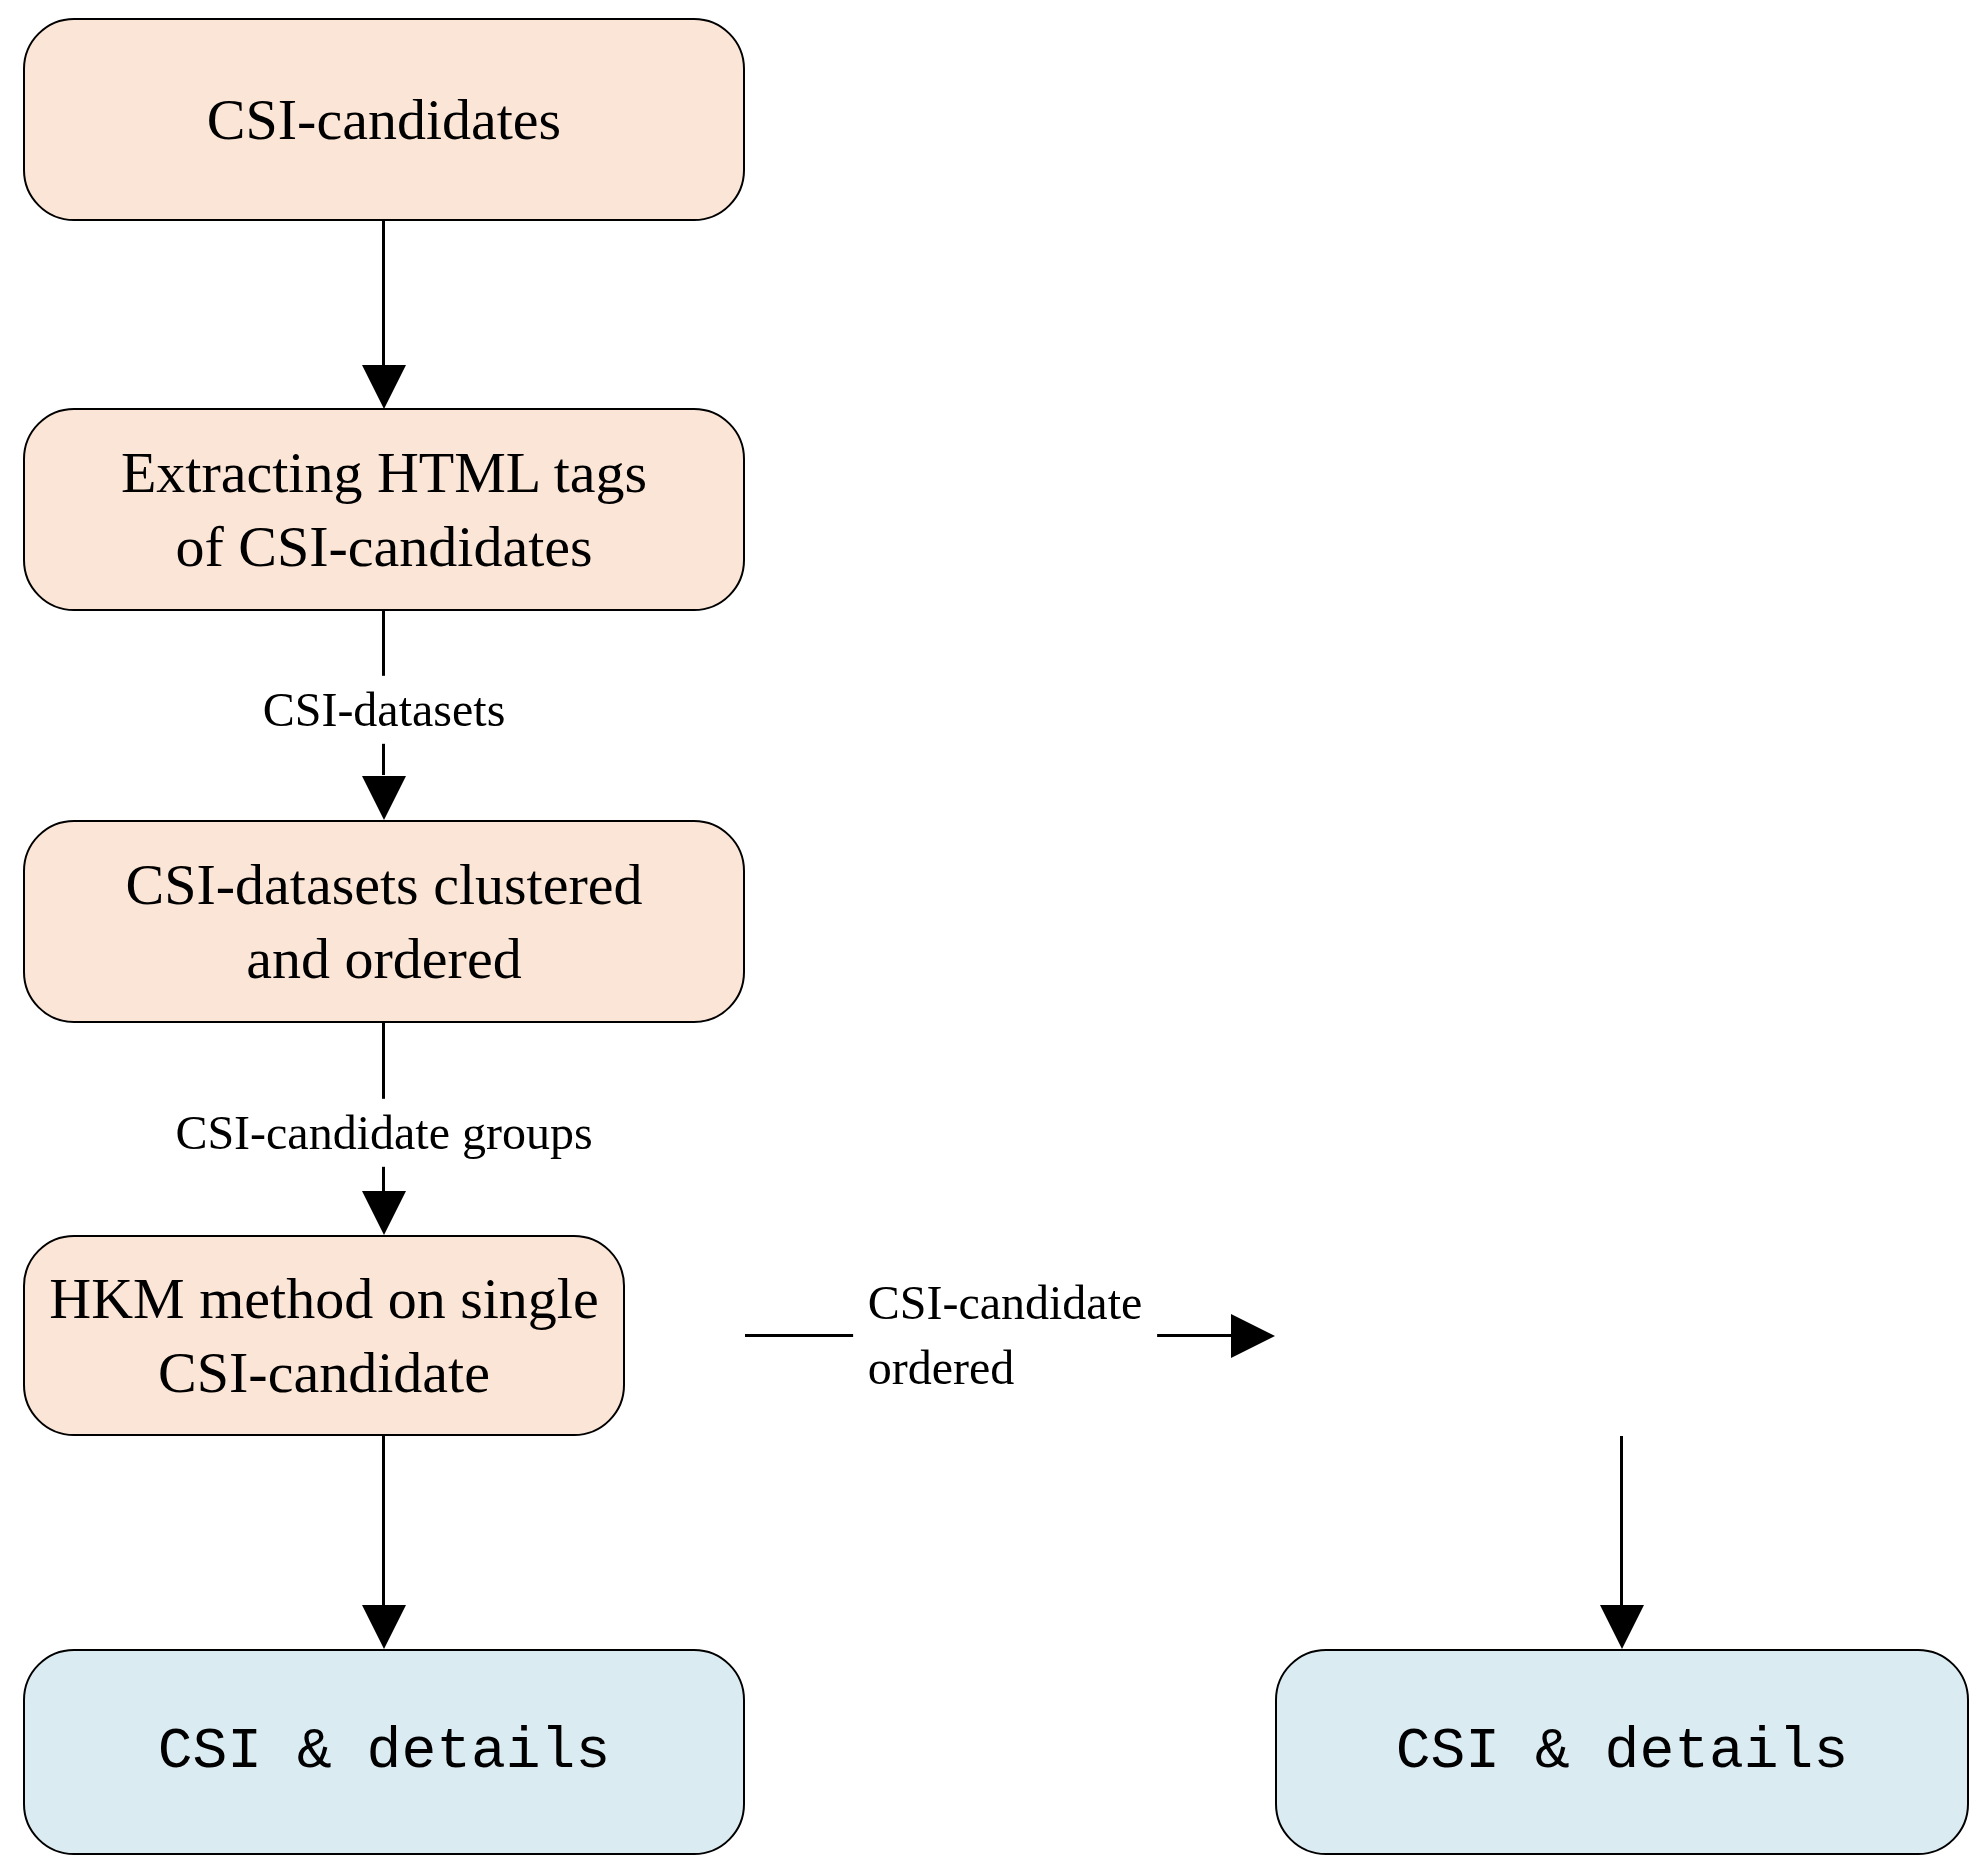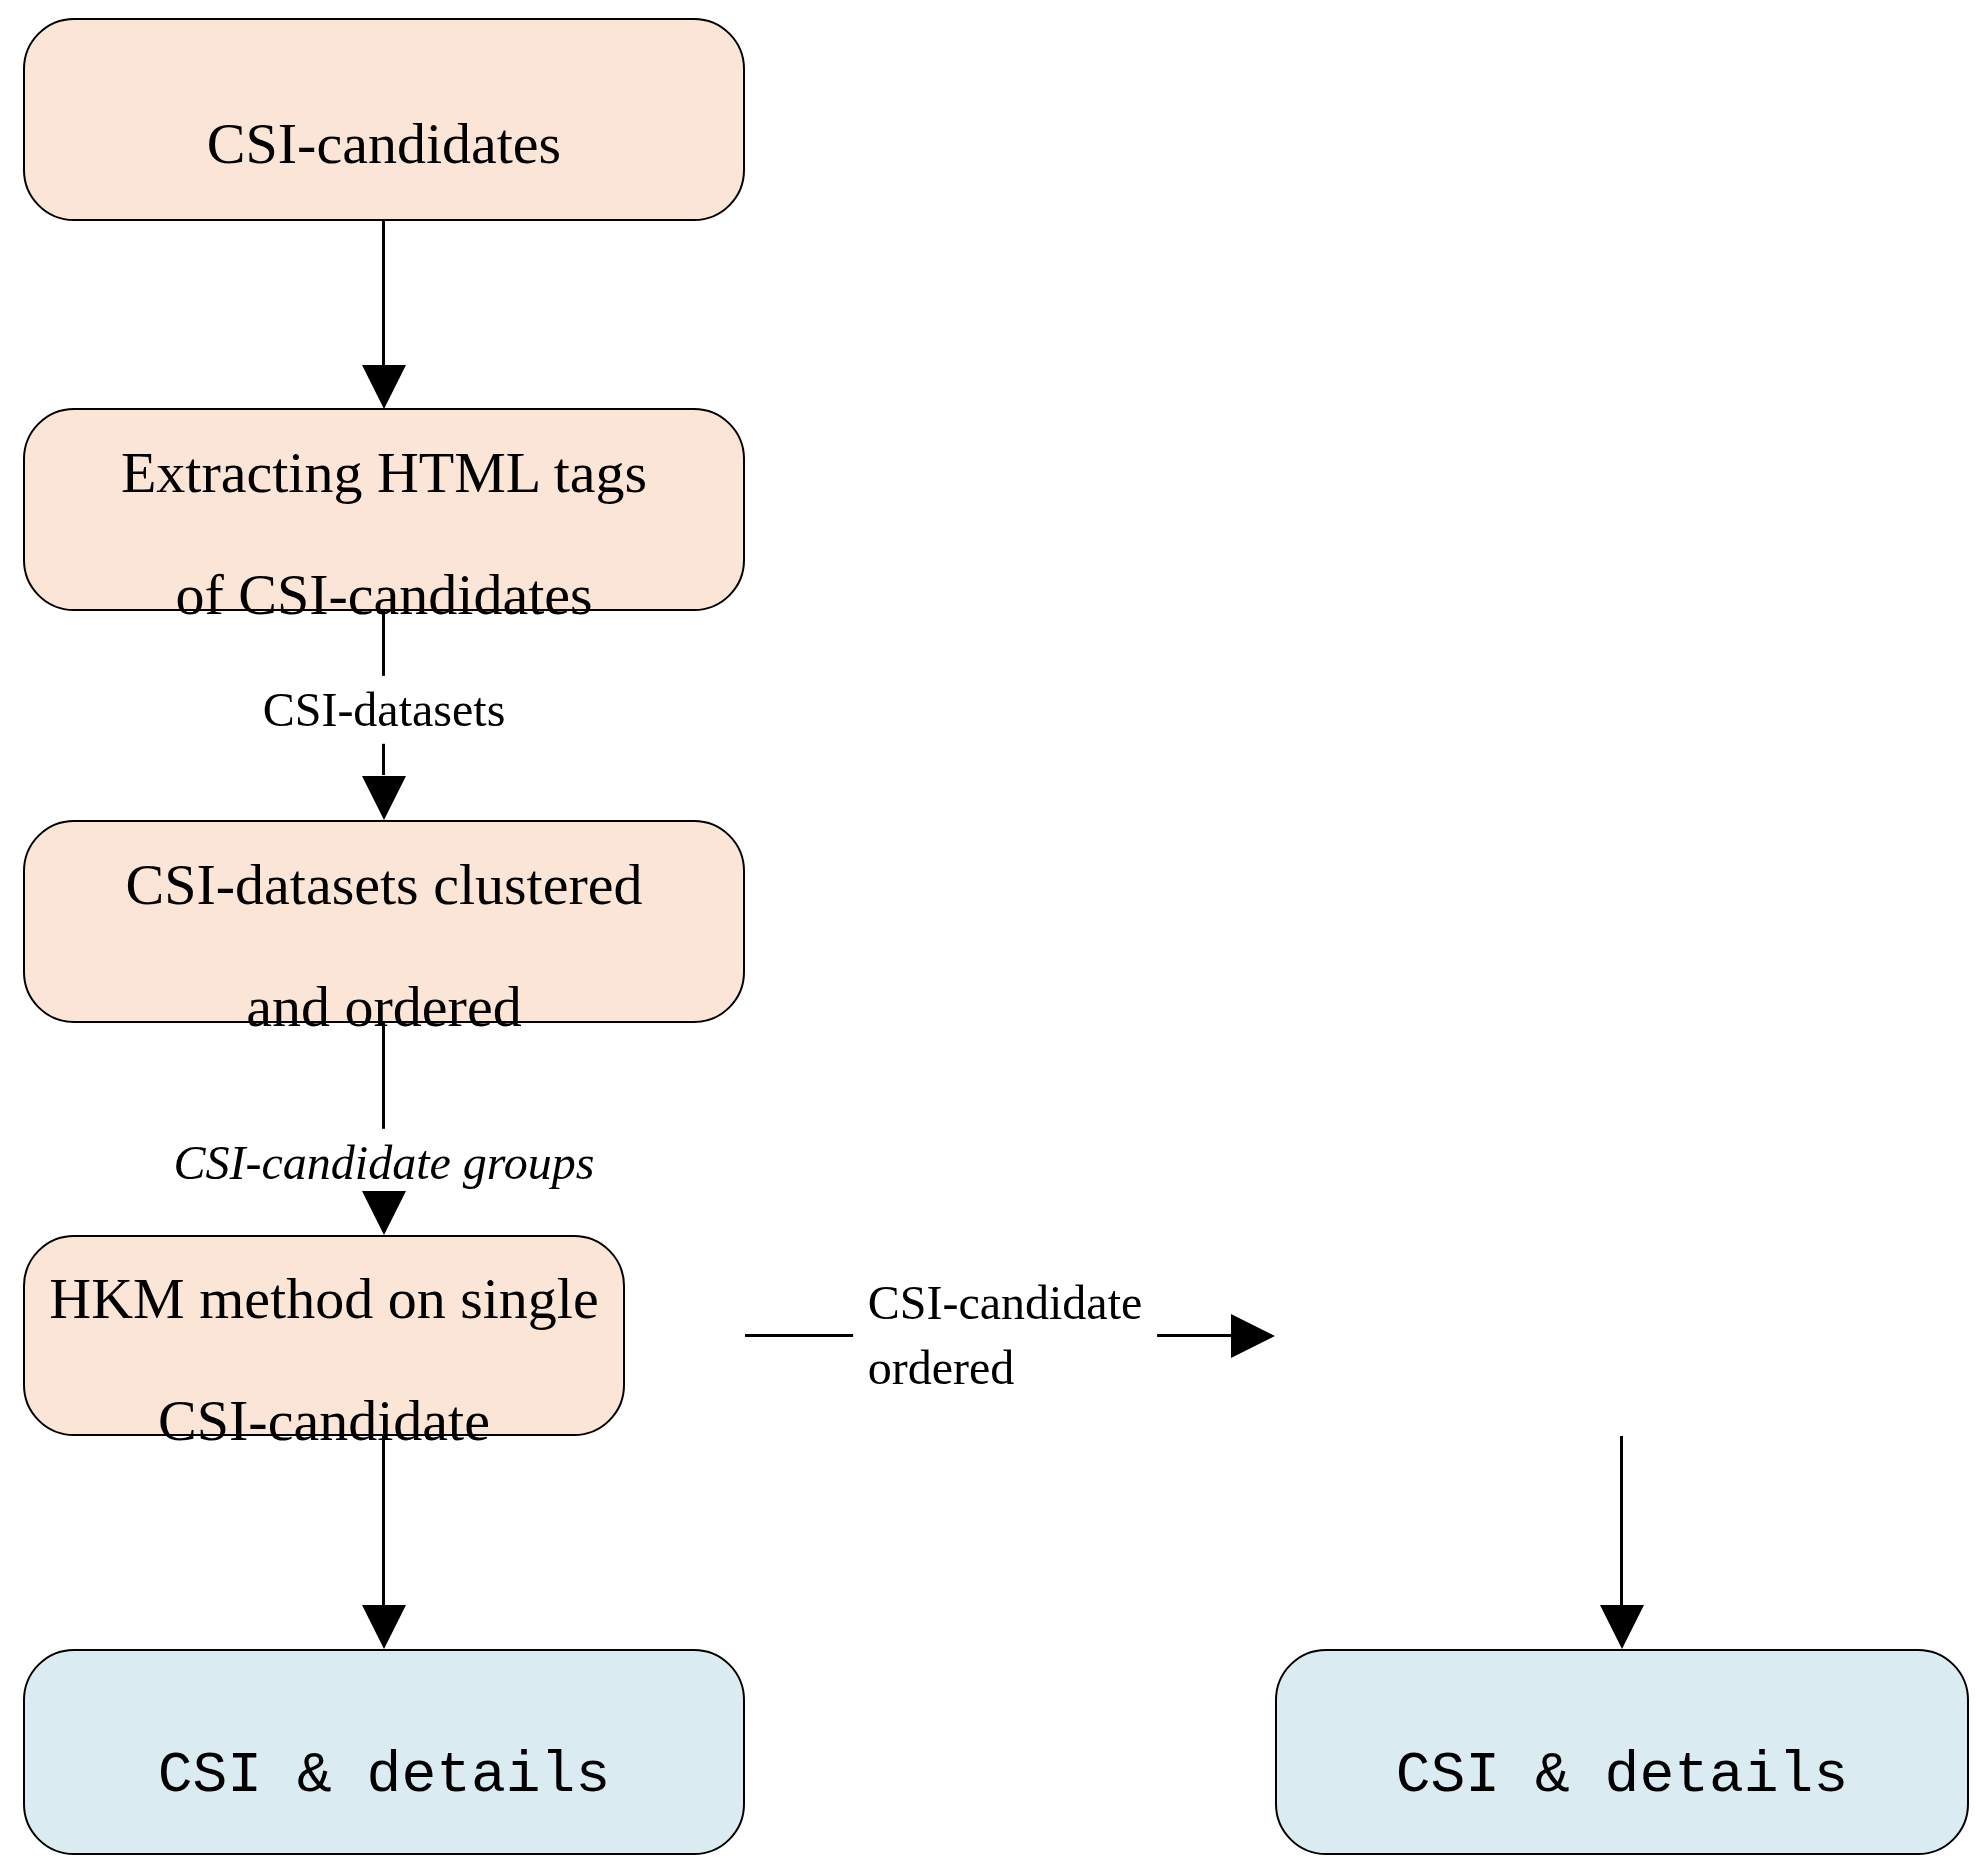--- a/index.html
+++ b/index.html
@@ -21,21 +21,21 @@
     border-radius: 51px;
     display: flex;
     flex-direction: column;
     align-items: center;
     justify-content: center;
     text-align: center;
     font-size: 58px;
     line-height: 1.26;
     color: var(--label-text, #000);
   }
-  .node .line { display: block; white-space: nowrap; margin-top: 48px; }
+  .node .line { display: block; white-space: nowrap; }
   .peach { background: var(--node-peach, #FBE5D6); }
   .green { background: var(--node-green, #E8EFDD); }
   .blue  { background: var(--node-blue,  #DBEBF2); font-family: Liberation Mono, monospace; }
 
   .vline {
     position: absolute;
     width: 2.7px;
     background: var(--stroke, #000);
   }
   .hline {
@@ -76,21 +76,21 @@
 <div class="canvas">
 
   <div class="vline" style="left:382px; top:221px; height:146px;"></div>
   <div class="head-down" style="left:362px; top:365px;"></div>
 
   <div class="vline" style="left:382px; top:611px; height:164px;"></div>
   <div class="edge-label" style="left:384px; top:710px;">CSI-datasets</div>
   <div class="head-down" style="left:362px; top:776px;"></div>
 
   <div class="vline" style="left:382px; top:1022px; height:169px;"></div>
-  <div class="edge-label" style="left:384px; top:1163px;font-style:italic;">CSI-candidate groups</div>
+  <div class="edge-label" style="left:384px; top:1133px;">CSI-candidate groups</div>
   <div class="head-down" style="left:362px; top:1191px;"></div>
 
   <div class="vline" style="left:382px; top:1436px; height:169px;"></div>
   <div class="head-down" style="left:362px; top:1605px;"></div>
 
   <div class="hline" style="left:745px; top:1334px; width:490px;"></div>
   <div class="edge-label" style="left:1005px; top:1336px;">
     <span class="line">CSI-candidate</span>
     <span class="line">ordered</span>
   </div>

